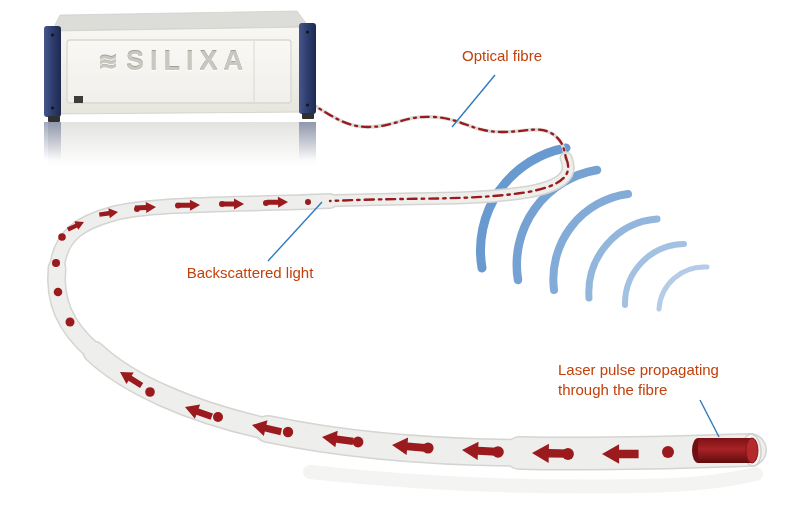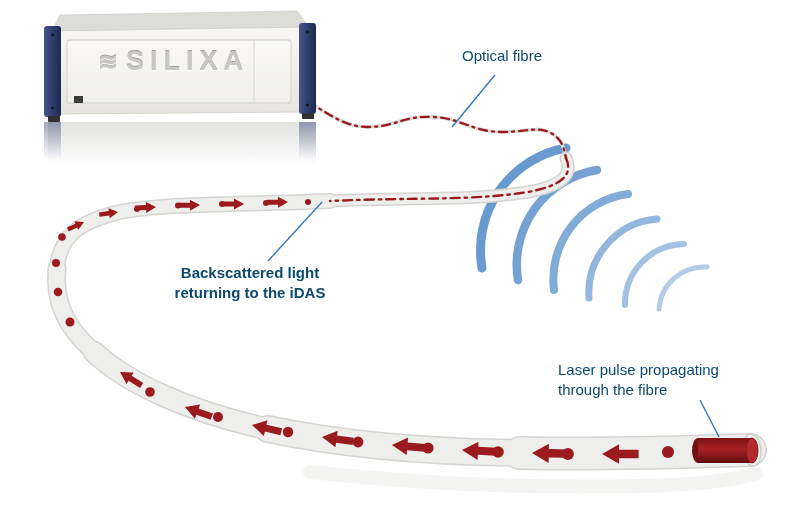--- a/index.html
+++ b/index.html
@@ -2,25 +2,25 @@
 <html><head>
 <meta charset="utf-8">
 <style>
   html,body { margin:0; padding:0; background:#ffffff; }
   .stage {
     position:relative; width:795px; height:513px; background:#ffffff;
     overflow:hidden; font-family:"Liberation Sans", sans-serif;
   }
   .stage svg { position:absolute; left:0; top:0; }
   .label {
-    position:absolute; font-size:15px; line-height:1.3; color:#0c4a6e;
+    position:absolute; font-size:15px; line-height:1.3; color:#c2410c;
     text-align:center;
   }
   .lbl-optical  { left:432px; top:46px;  width:140px; }
-  .lbl-back     { left:150px; top:263px; width:200px;font-weight:bold; }
+  .lbl-back     { left:150px; top:263px; width:200px; }
   .lbl-acoustic { left:495px; top:291px; width:120px; }
   .lbl-laser    { left:558px; top:360px; width:240px; text-align:left; }
   .logo {
     position:absolute; left:98px; top:46px; width:200px;
     font-size:27px; font-weight:bold; letter-spacing:6px;
     color:#c8c8c1; text-shadow:0 1px 1px #ffffff, 0 -1px 0 #a19f97;
     white-space:nowrap;
   }
   .logo .wave { font-size:24px; margin-right:8px; letter-spacing:0; }
 </style>
@@ -166,21 +166,20 @@
   </svg>
 
   <div class="logo">
     <span class="wave">≋</span><span>SILIXA</span>
   </div>
 
   <div class="label lbl-optical">Optical fibre</div>
 
   <div class="label lbl-back">
     <div>Backscattered light</div>
-    <div>returning to the iDAS</div>
   </div>
 
 
   <div class="label lbl-laser">
     <div>Laser pulse propagating</div>
     <div>through the fibre</div>
   </div>
 
 </div>
 

